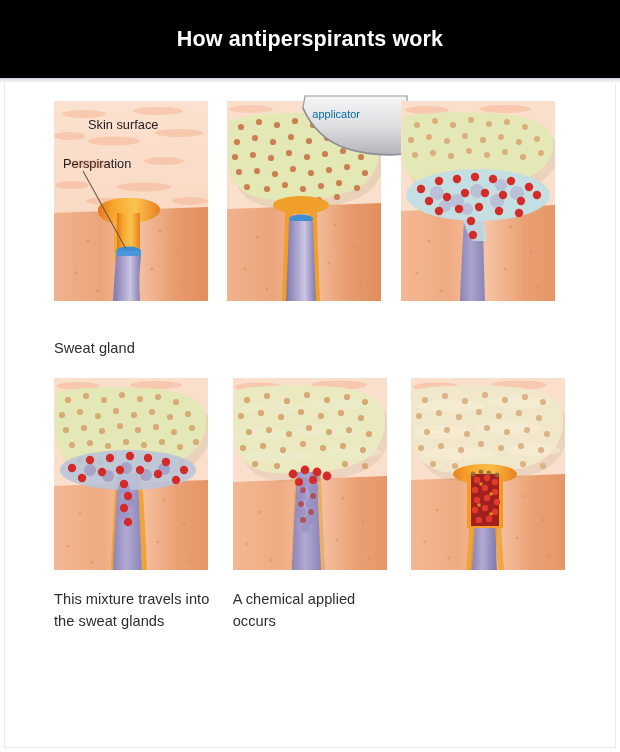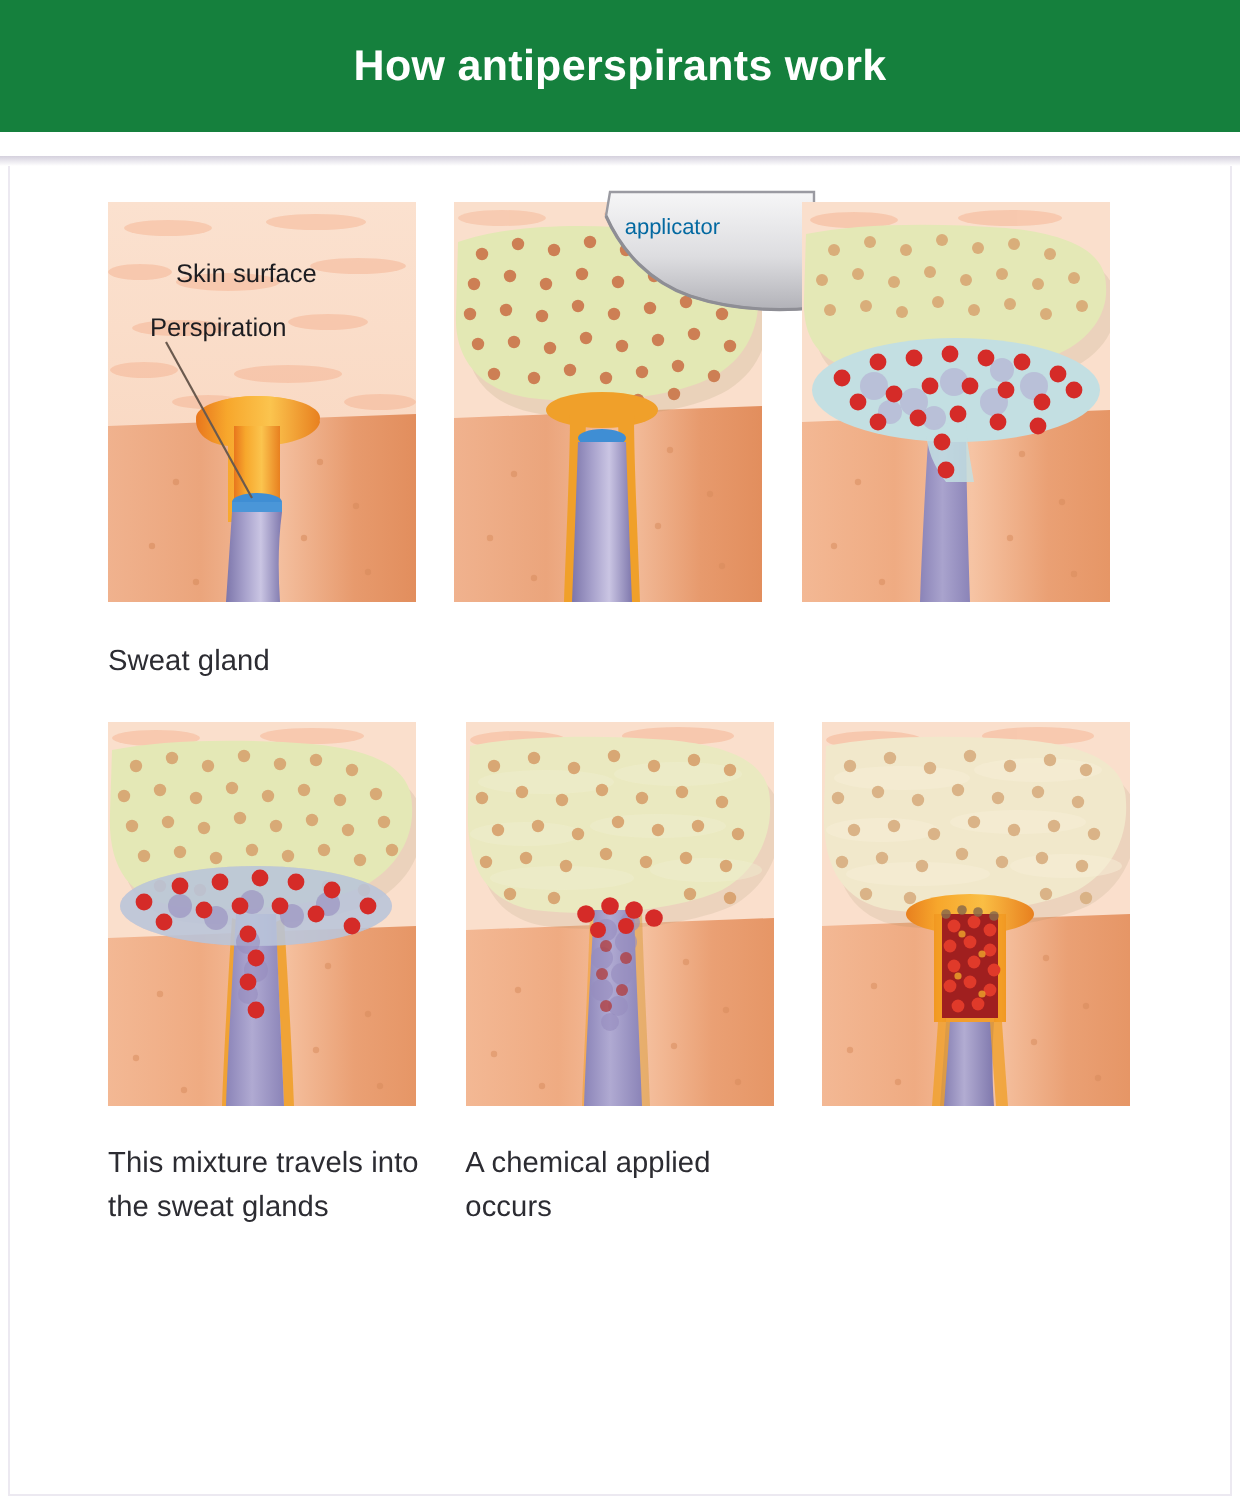--- a/index.html
+++ b/index.html
@@ -14,22 +14,22 @@
     position: relative;
     width: 620px; height: 752px;
     background: #ffffff;
     overflow: hidden;
   }
 
   
   .header {
     position: absolute;
     left: 0; top: 0;
-    width: 620px; height: 66px;
-    background: #15803d;
+    width: 620px; height: 78px;
+    background: #000000;
     display: flex;
     align-items: center;
     justify-content: center;
   }
   .header-title {
     color: #ffffff;
     font-size: 21.5px;
     font-weight: 600;
     letter-spacing: 0.15px;
   }
@@ -67,21 +67,21 @@
     background: #f6cdb3;
   }
   .panel.row2 { height: 192px; }
   .panel-clip {
     position: absolute;
     inset: 0;
     overflow: hidden;
   }
 
   .caption {
-    margin-top: 19px;
+    margin-top: 36px;
     width: 160px;
     font-size: 14.6px;
     line-height: 1.55;
     color: #2c2c32;
     letter-spacing: 0.05px;
   }
   .caption.row2 { margin-top: 18px; }
   .applicator-label {
     position: absolute;
     font-size: 11px;
@@ -173,22 +173,22 @@
                   <circle cx="98" cy="168" r="1.6"></circle>
                   <circle cx="130" cy="185" r="1.6"></circle>
                   <circle cx="34" cy="140" r="1.6"></circle>
                   <circle cx="22" cy="172" r="1.6"></circle>
                   <circle cx="44" cy="190" r="1.6"></circle>
                 </g>
 
                 <line x1="29" y1="70" x2="72" y2="148" stroke="#6b5a4e" stroke-width="1.1"></line>
               </svg>
             </div>
-            <div class="label-skin" style="left:34px; top:16px;margin-top:12px;">Skin surface</div>
-            <div class="label-persp" style="left:21px; top:55px;text-align:center;">Perspiration</div>
+            <div class="label-skin" style="left:34px; top:16px;">Skin surface</div>
+            <div class="label-persp" style="left:9px; top:55px;text-align:center;">Perspiration</div>
           </div>
           <div class="caption">Sweat gland</div>
         </div>
 
         <div class="cell">
           <div class="panel">
             <div class="panel-clip">
               <svg width="154" height="200" viewBox="0 0 154 200">
                 <defs>
                   <linearGradient id="p2derm" x1="0" y1="0" x2="1" y2="0">

